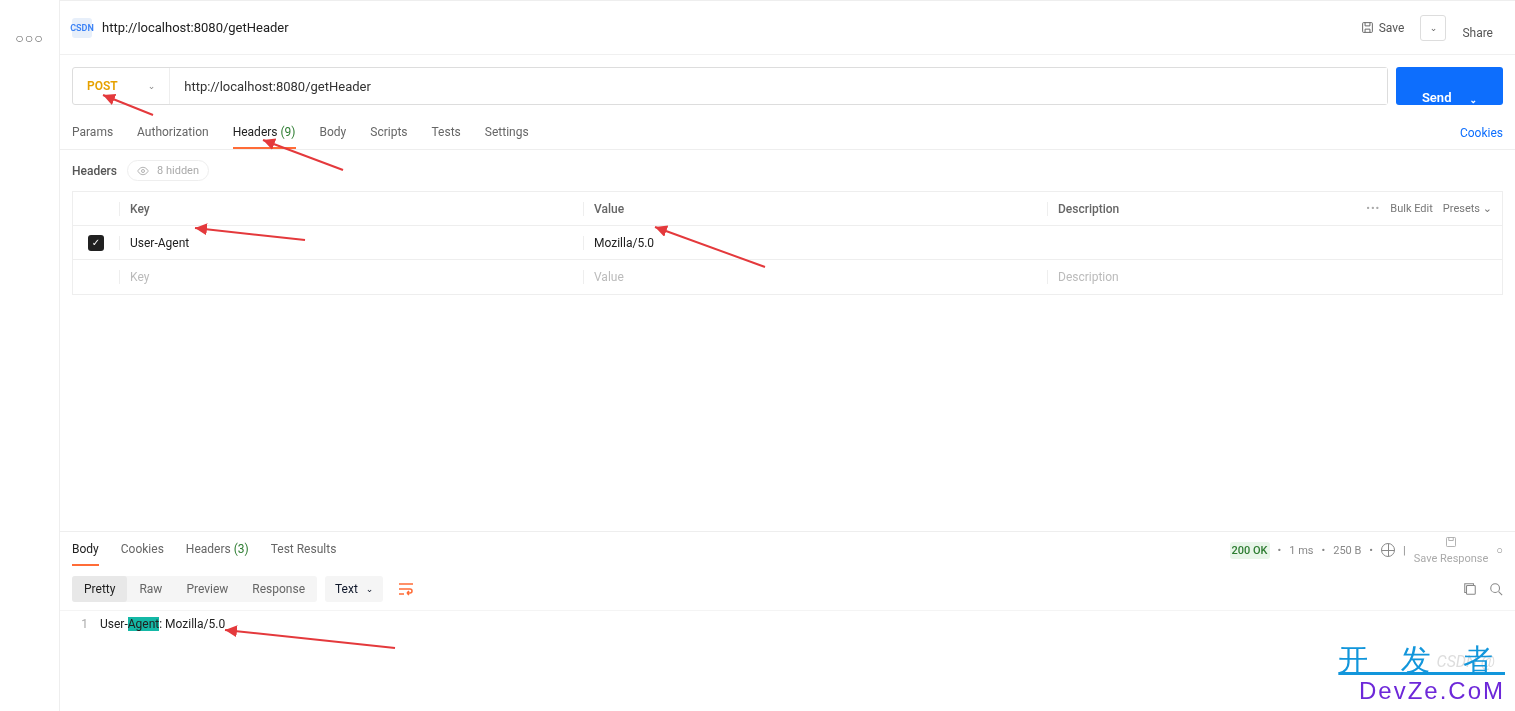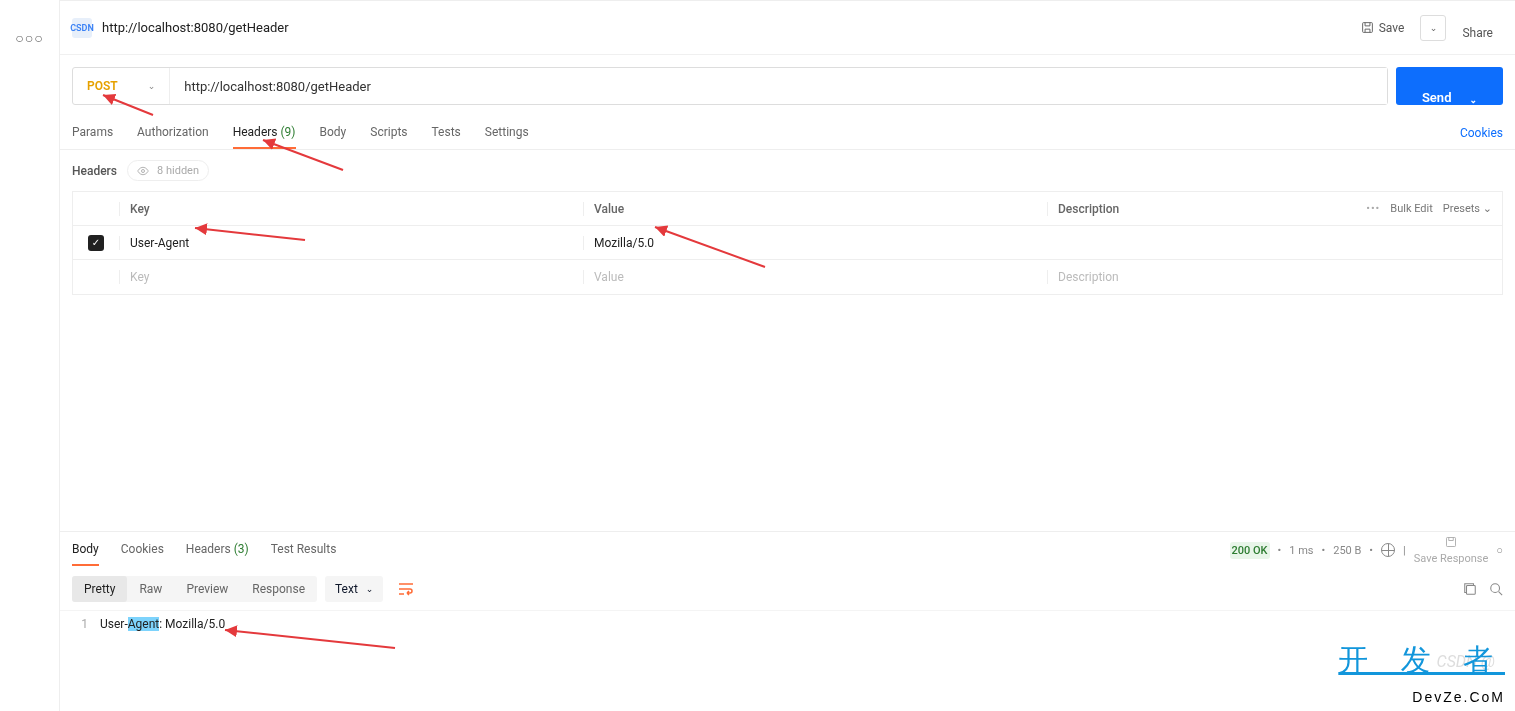--- a/index.html
+++ b/index.html
@@ -53,25 +53,25 @@
 .save-resp { color: #aaa; display: flex; align-items: center; gap: 4px; flex-direction: column; }
 .resp-toolbar { display: flex; align-items: center; padding: 8px 12px; gap: 8px; border-bottom: 1px solid #f4f4f4; }
 .view-group { display: flex; background: #f5f5f5; border-radius: 3px; }
 .view-btn { padding: 6px 12px; font-size: 12px; color: #666; border: none; background: transparent; cursor: pointer; border-radius: 3px; }
 .view-btn.active { background: #e8e8e8; color: #212121; }
 .type-sel { display: flex; align-items: center; gap: 8px; padding: 6px 10px; background: #f5f5f5; border-radius: 3px; font-size: 12px; color: #0f172a; cursor: pointer; }
 .wrap-btn { width: 30px; height: 26px; display: flex; align-items: center; justify-content: center; border-radius: 3px; cursor: pointer; color: #ff6c37; }
 .resp-toolbar-right { margin-left: auto; display: flex; gap: 12px; color: #888; }
 .resp-body { padding: 6px 12px; font-family: Menlo, Consolas, monospace; font-size: 12px; display: flex; }
 .ln { color: #aaa; width: 28px; text-align: right; padding-right: 12px; }
-.code-text .hl { background: #7dd3fc; }
+.code-text .hl { background: #14b8a6; }
 .arrow { position: absolute; pointer-events: none; }
 .watermark1 { position: absolute; right: 20px; bottom: 40px; color: #ddd; font-size: 16px; font-style: italic; }
 .watermark2 { position: absolute; right: 10px; bottom: 30px; font-size: 30px; color: #1296db; font-weight: 300; letter-spacing: 12px; font-family: "Microsoft YaHei", sans-serif; text-decoration: underline; }
-.watermark3 { position: absolute; right: 10px; bottom: 6px; font-size: 14px; color: #000000; font-weight: 400; letter-spacing: 2px; font-family: Arial; }
+.watermark3 { position: absolute; right: 10px; bottom: 6px; font-size: 24px; color: #6d28d9; font-weight: 400; letter-spacing: 2px; font-family: Arial; }
 .globe-icon { width: 14px; height: 14px; border: 1px solid #888; border-radius: 50%; display: inline-block; position: relative; }
 .globe-icon::before { content: ""; position: absolute; left: 50%; top: 0; bottom: 0; border-left: 1px solid #888; }
 .globe-icon::after { content: ""; position: absolute; top: 50%; left: 0; right: 0; border-top: 1px solid #888; }
 .table input { border: none; outline: none; width: 100%; font-size: 12px; background: transparent; }
 .table input::placeholder { color: #bbb; }
 </style>
 </head>
 <body>
 
 <div class="left-strip">

